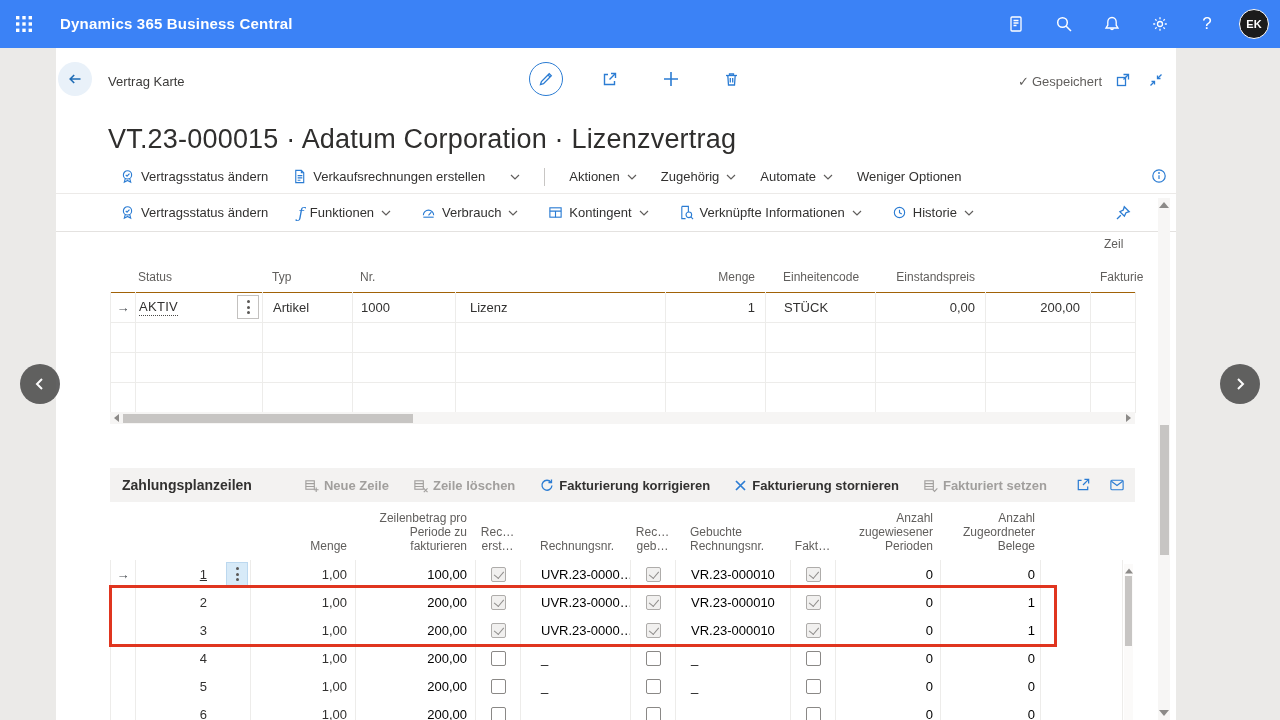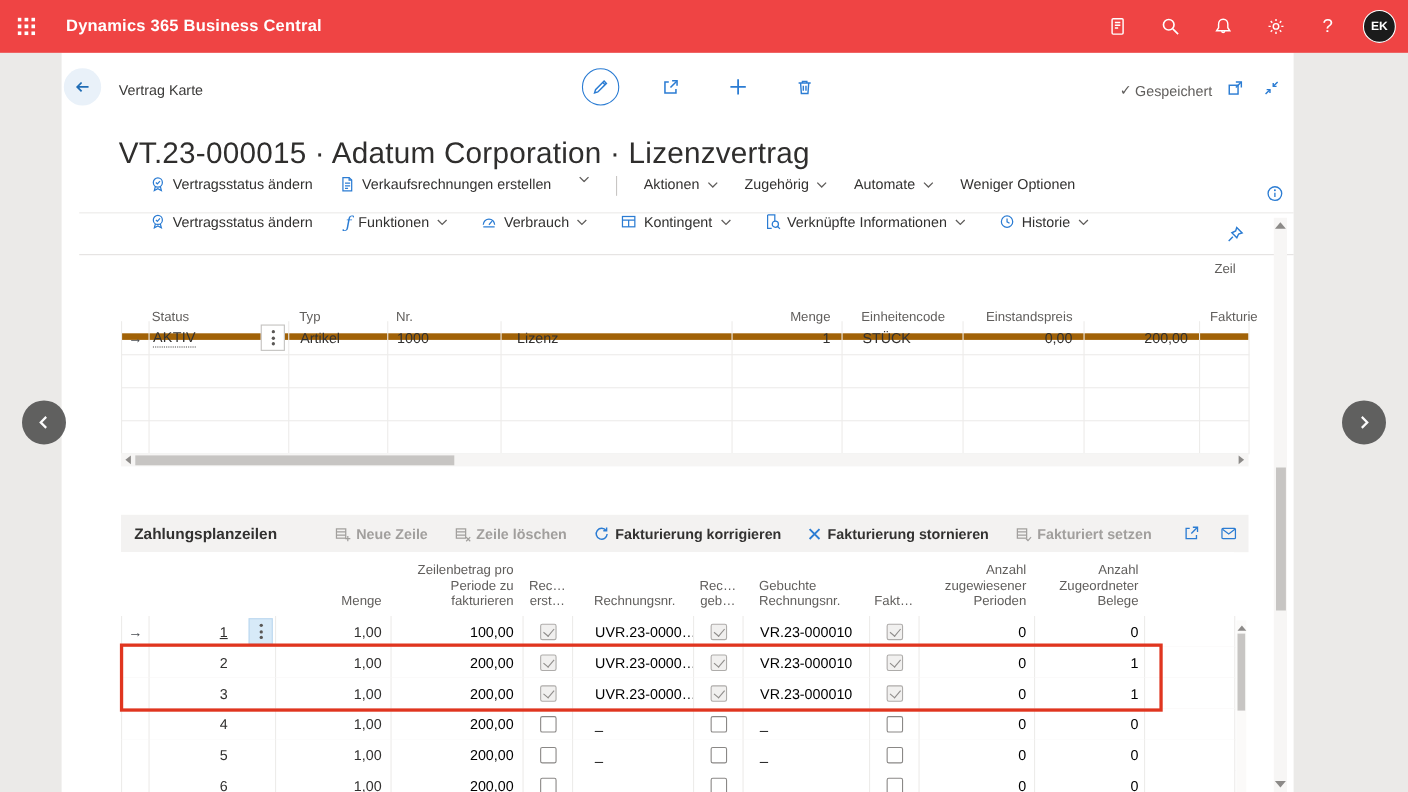--- a/index.html
+++ b/index.html
@@ -1,21 +1,21 @@
 <!DOCTYPE html>
 <html><head>
 <meta charset="utf-8">
 <style>
   html,body{margin:0;padding:0}
   body{width:1280px;height:720px;overflow:hidden;background:#ebeae8;
        font-family:"Liberation Sans","DejaVu Sans",sans-serif;color:#323130}
   .screen{position:relative;width:1280px;height:720px}
 
   
-  .topbar{position:absolute;left:0;top:0;width:1280px;height:48px;background:#ef4444;z-index:100}
+  .topbar{position:absolute;left:0;top:0;width:1280px;height:48px;background:#3b82f6;z-index:100}
   .waffle{position:absolute;left:0;top:0;width:48px;height:48px;display:flex;align-items:center;justify-content:center;background:none;border:0;cursor:pointer}
   .app-title{position:absolute;left:60px;top:0;height:48px;line-height:48px;color:#fff;font-size:15px;font-weight:700;letter-spacing:.2px;cursor:pointer;white-space:nowrap}
   .tb-btn{position:absolute;top:0;width:48px;height:48px;display:flex;align-items:center;justify-content:center;background:none;border:0;cursor:pointer;color:#fff}
   .tb-help{font-size:17px;color:#fff}
   .avatar{position:absolute;left:1239px;top:9px;width:30px;height:30px;border-radius:50%;border:1.5px solid #fff;color:#fff;display:flex;align-items:center;justify-content:center;font-size:11px;font-weight:700;background:#1b1b1b;cursor:pointer;box-sizing:border-box}
 
   
   .nav-arrow{position:absolute;top:364px;width:40px;height:40px;border-radius:50%;background:#4d4d4d;opacity:.88;display:flex;align-items:center;justify-content:center;z-index:90;cursor:pointer;color:#fff}
   .nav-left{left:20px}.nav-right{left:1220px}
 
@@ -28,35 +28,35 @@
   .edit-btn{left:473px;top:14px;width:34px;height:34px;border:1px solid #2b7cd3;border-radius:50%}
   .share-btn{left:542px;top:20px;width:22px;height:22px}
   .new-btn{left:602px;top:18px;width:26px;height:26px}
   .delete-btn{left:664px;top:20px;width:22px;height:22px}
   .saved{position:absolute;left:962px;top:26px;display:flex;gap:3px;align-items:center;font-size:13px;color:#605e5c}
   .popout-btn{left:1057px;top:22px;width:20px;height:20px}
   .collapse-btn{left:1090px;top:22px;width:20px;height:20px}
   .page-title{position:absolute;left:52px;top:58px;font-size:27px;font-weight:300;color:#2f2e2d;letter-spacing:.2px;white-space:nowrap}
 
   
-  .abar{position:absolute;left:16px;width:1120px;display:flex;align-items:flex-start;padding-left:64px;box-sizing:border-box;font-size:13px;color:#323130}
+  .abar{position:absolute;left:0;width:1120px;display:flex;align-items:center;padding-left:64px;box-sizing:border-box;font-size:13px;color:#323130}
   .abar1{top:112px;height:34px;border-bottom:1px solid #eceae8;gap:24px}
   .abar2{top:146px;height:38px;border-bottom:1px solid #e4e2e0;gap:30px}
   .ab-item{display:flex;align-items:center;gap:6px;cursor:pointer;white-space:nowrap}
   .ab-sep{width:1px;height:18px;background:#c8c6c4}
   .chev{display:flex;margin-left:1px}
   .ic-blue{color:#2b7cd3;display:flex}
   .fx{font-style:italic;font-family:"DejaVu Serif","Liberation Serif",serif;color:#2b7cd3;font-size:15px;line-height:14px}
   .info-btn{position:absolute;left:1094px;top:119px;width:18px;height:18px}
   .pin-btn{position:absolute;left:1058px;top:156px;width:18px;height:18px}
 
   
   .group-label{position:absolute;left:1048px;top:189px;font-size:12px;color:#605e5c}
   .t1{position:absolute;left:54px;top:206px;width:1025px;height:170px}
-  .t1-head{position:absolute;top:11px;left:0;width:1025px;height:38px;border-bottom:6px solid #a16207}
+  .t1-head{position:absolute;top:0;left:0;width:1025px;height:38px;border-bottom:1px solid #a16207}
   .hc{position:absolute;top:0;height:100%;display:flex;align-items:flex-end;padding-bottom:8px;font-size:12px;color:#605e5c;box-sizing:border-box;cursor:pointer;white-space:nowrap}
   .t1-row{position:absolute;left:0;width:1025px;height:30px;border-bottom:1px solid #edecea;border-left:1px solid #edecea}
   .cell{position:absolute;top:0;height:100%;display:flex;align-items:center;font-size:13px;box-sizing:border-box;border-right:1px solid #edecea;white-space:nowrap;overflow:hidden}
   .col-mk{left:0;width:25px;justify-content:center;padding:0}
   .col-status{left:25px;width:127px;padding-left:3px}
   .col-typ{left:152px;width:90px;padding-left:10px}
   .col-nr{left:242px;width:103px;padding-left:8px}
   .col-besch{left:345px;width:210px;padding-left:14px}
   .col-menge{left:555px;width:100px;justify-content:flex-end;padding-right:10px}
   .col-einh{left:655px;width:110px;padding-left:18px}

